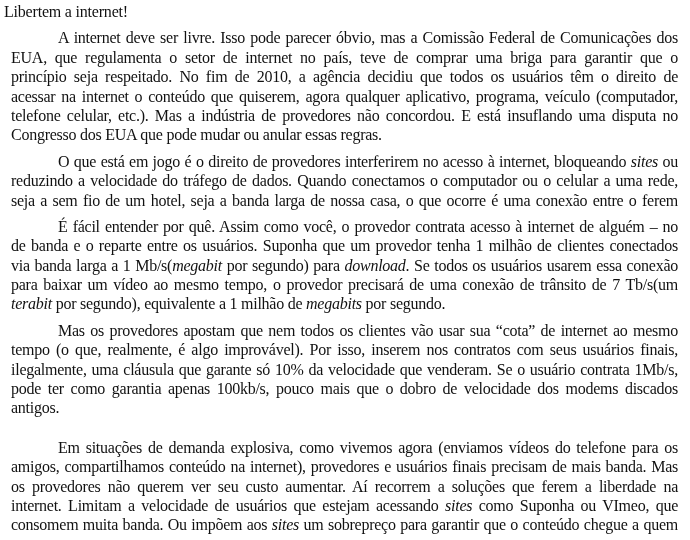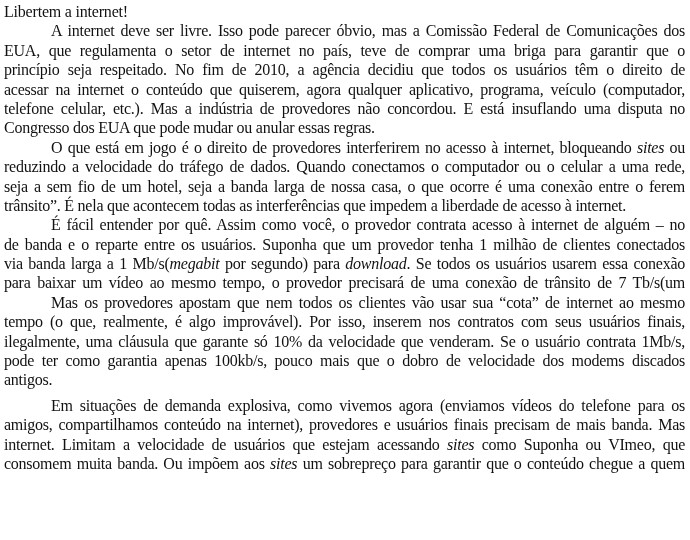--- a/index.html
+++ b/index.html
@@ -7,21 +7,21 @@
       width: 690px; height: 540px; overflow: hidden;
       font-family: "Liberation Serif", "DejaVu Serif", serif;
       color: #111111;
       position: relative;
     }
     .doc { position: absolute; left: 4px; top: 2px; width: 681px; }
     .title {
       text-align: left; font-size: 16px; line-height: 19.4px; height: 19.4px;
       letter-spacing: -0.2px;
     }
-    .para { margin: 0; }
+    .para { margin: 7px; }
     .line {
       display: block; font-size: 16px; line-height: 19.4px; height: 19.4px;
       white-space: nowrap; text-align: justify; text-align-last: justify;
       letter-spacing: -0.25px;
     }
     .line.last { text-align-last: left; }
     .line.indent { padding-left: 47px; }
     .gap { height: 6px; }
     i { font-style: italic; }
   </style>
@@ -37,40 +37,41 @@
     <span class="line">princípio seja respeitado. No fim de 2010, a agência decidiu que todos os usuários têm o direito de</span>
     <span class="line">acessar na internet o conteúdo que quiserem, agora qualquer aplicativo, programa, veículo (computador,</span>
     <span class="line">telefone celular, etc.). Mas a indústria de provedores não concordou. E está insuflando uma disputa no</span>
     <span class="line last">Congresso dos EUA que pode mudar ou anular essas regras.</span>
   </div>
 
   <div class="para">
     <span class="line indent"><span>O que está em jogo é o direito de provedores interferirem no acesso à internet, bloqueando </span><i>sites</i><span> ou</span></span>
     <span class="line">reduzindo a velocidade do tráfego de dados. Quando conectamos o computador ou o celular a uma rede,</span>
     <span class="line">seja a sem fio de um hotel, seja a banda larga de nossa casa, o que ocorre é uma conexão entre o ferem</span>
-    <span class="line last">trânsito”. É nela que acontecem todas as interferências que impedem a liberdade de acesso à internet.</span>
   </div>
 
   <div class="para">
     <span class="line indent">É fácil entender por quê. Assim como você, o provedor contrata acesso à internet de alguém – no</span>
     <span class="line">de banda e o reparte entre os usuários. Suponha que um provedor tenha 1 milhão de clientes conectados</span>
     <span class="line"><span>via banda larga a 1 Mb/s(</span><i>megabit</i><span> por segundo) para </span><i>download</i><span>. Se todos os usuários usarem essa conexão</span></span>
     <span class="line">para baixar um vídeo ao mesmo tempo, o provedor precisará de uma conexão de trânsito de 7 Tb/s(um</span>
+    <span class="line last"><span></span><i>terabit</i><span> por segundo), equivalente a 1 milhão de </span><i>megabits</i><span> por segundo.</span></span>
   </div>
 
   <div class="para">
     <span class="line indent">Mas os provedores apostam que nem todos os clientes vão usar sua “cota” de internet ao mesmo</span>
     <span class="line">tempo (o que, realmente, é algo improvável). Por isso, inserem nos contratos com seus usuários finais,</span>
     <span class="line">ilegalmente, uma cláusula que garante só 10% da velocidade que venderam. Se o usuário contrata 1Mb/s,</span>
     <span class="line">pode ter como garantia apenas 100kb/s, pouco mais que o dobro de velocidade dos modems discados</span>
     <span class="line last">antigos.</span>
   </div>
 
   <div class="gap"></div>
 
   <div class="para">
     <span class="line indent">Em situações de demanda explosiva, como vivemos agora (enviamos vídeos do telefone para os</span>
     <span class="line">amigos, compartilhamos conteúdo na internet), provedores e usuários finais precisam de mais banda. Mas</span>
+    <span class="line">os provedores não querem ver seu custo aumentar. Aí recorrem a soluções que ferem a liberdade na</span>
     <span class="line"><span>internet. Limitam a velocidade de usuários que estejam acessando </span><i>sites</i><span> como Suponha ou VImeo, que</span></span>
     <span class="line"><span>consomem muita banda. Ou impõem aos </span><i>sites</i><span> um sobrepreço para garantir que o conteúdo chegue a quem</span></span>
 
   </div>
 </div>
 
 </body></html>

